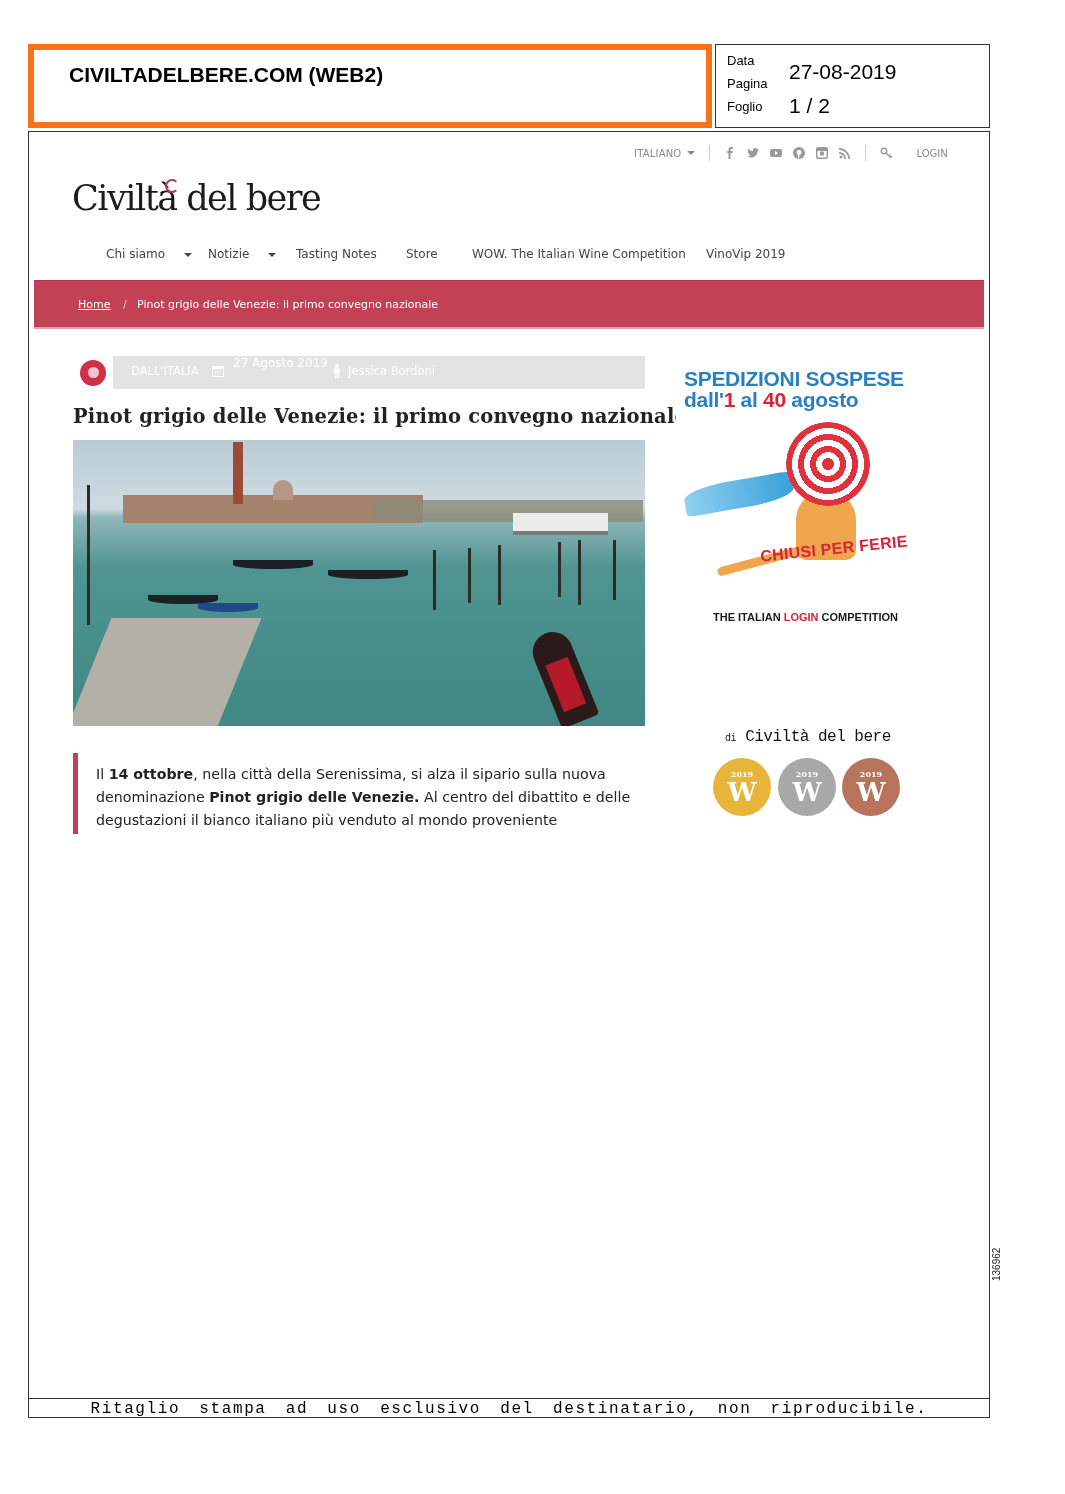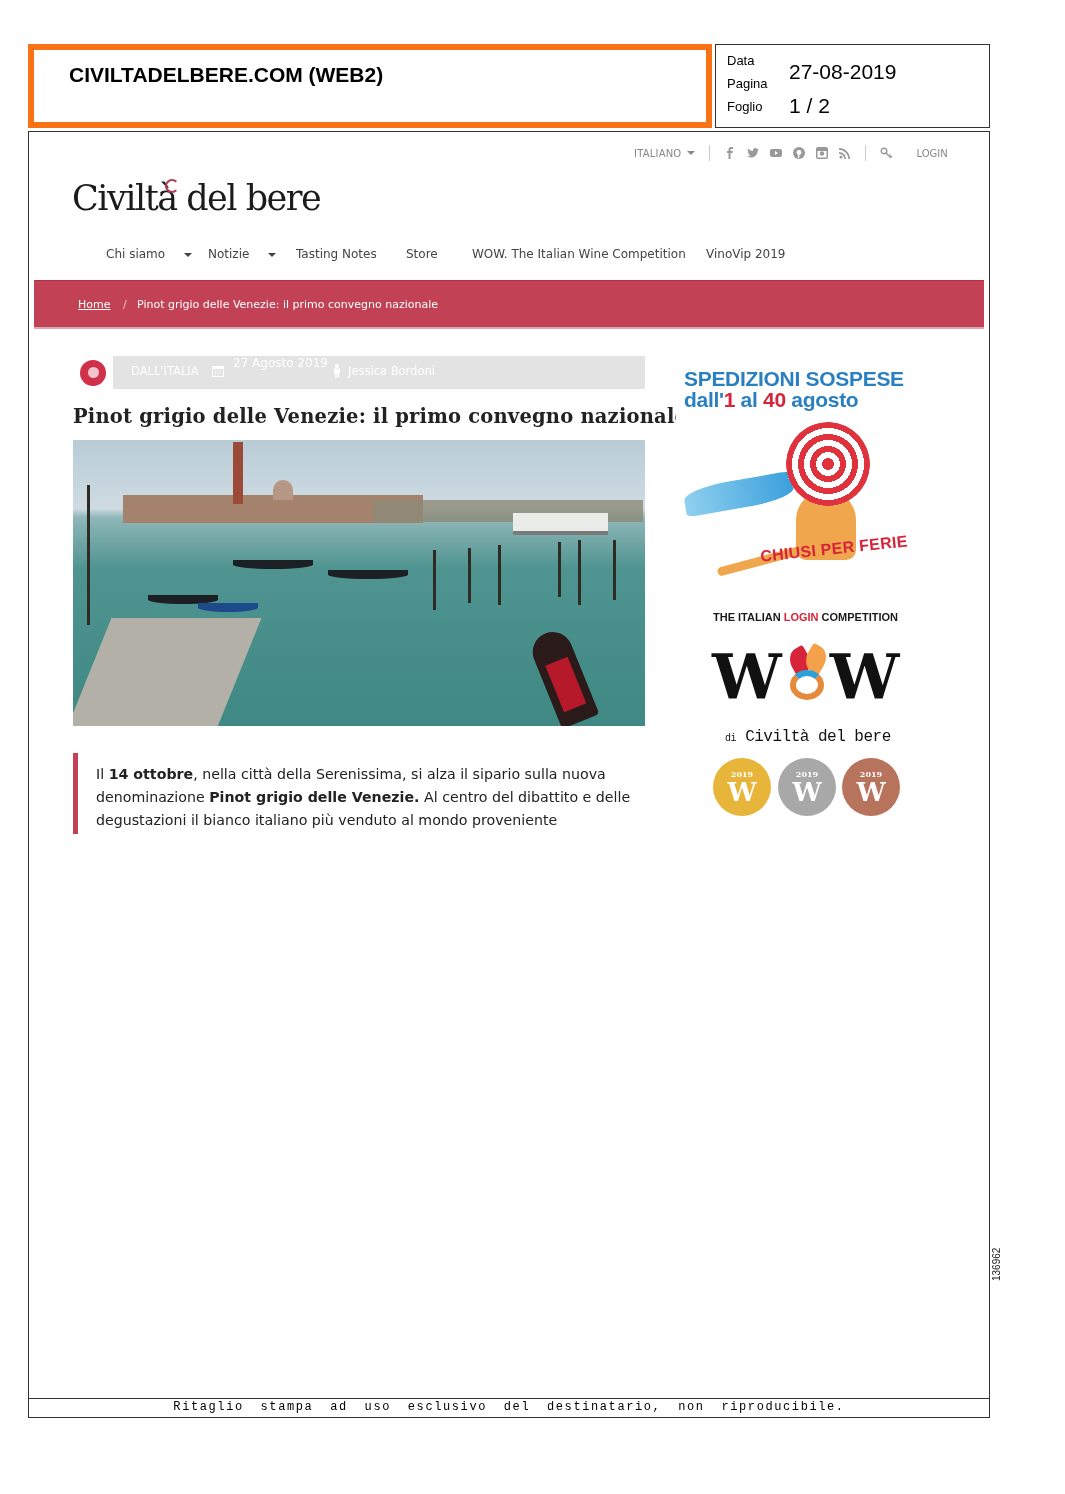--- a/index.html
+++ b/index.html
@@ -7,21 +7,21 @@
   body { position: relative; font-family: "DejaVu Sans", sans-serif; color: #222; }
 
   .hdr-left { position: absolute; left: 28px; top: 44px; width: 684px; height: 84px; border: 6px solid #f97316; }
   .hdr-left .src { position: absolute; left: 35px; top: 13px; font-family: "Liberation Sans", sans-serif; font-weight: bold; font-size: 21px; color: #000; }
   .hdr-right { position: absolute; left: 715px; top: 44px; width: 275px; height: 84px; border: 1px solid #333; font-family: "Liberation Sans", sans-serif; color: #000; }
   .hdr-right .lbl { position: absolute; left: 11px; font-size: 13px; }
   .hdr-right .val { position: absolute; left: 73px; font-size: 21px; }
 
   .page-frame { position: absolute; left: 28px; top: 131px; width: 962px; height: 1287px; border: 1px solid #333; }
   .footer-line { position: absolute; left: 28px; top: 1398px; width: 962px; height: 1px; background: #333; }
-  .footer-note { position: absolute; left: 28px; top: 1400px; width: 962px; text-align: center; font-family: "Liberation Mono", monospace; font-size: 12px; letter-spacing: 1.6px; word-spacing: 8px; color: #000; }
+  .footer-note { position: absolute; left: 28px; top: 1400px; width: 962px; text-align: center; font-family: "Liberation Mono", monospace; font-size: 16px; letter-spacing: 1.6px; word-spacing: 8px; color: #000; }
   .side-code-wrap { position: absolute; left: 991px; top: 1245px; width: 14px; height: 40px; }
   .side-code-wrap span { display: block; position: absolute; left: 0; top: 36px; transform: rotate(-90deg); transform-origin: left top; font-family: "Liberation Sans", sans-serif; font-size: 10px; white-space: nowrap; }
 
   
   .topbar { position: absolute; top: 144px; left: 634px; height: 18px; display: flex; align-items: center; font-size: 10px; color: #888; }
   .topbar .lang { display: flex; align-items: center; gap: 6px; font-family: "DejaVu Sans", sans-serif; letter-spacing: 0.2px; }
   .caret { display: inline-block; width: 0; height: 0; border-left: 4px solid transparent; border-right: 4px solid transparent; border-top: 4px solid #888; }
   .vsep { width: 1px; height: 16px; background: #ccc; margin: 0 14px; }
   .social { display: flex; align-items: center; gap: 11px; }
   .social svg { width: 12px; height: 12px; fill: #999; display: block; }
@@ -244,27 +244,20 @@
   <div class="l2"><span>dall'</span><span class="red">1</span><span> al </span><span class="red">40</span><span> agosto</span></div>
   <div class="scarf"></div>
   <div class="body"></div>
   <div class="arm"></div>
   <div class="hat"></div>
   <div class="l3">CHIUSI PER FERIE</div>
 </div>
 
 <div class="ad2">
   <div class="t1"><span>THE ITALIAN </span><span class="red">LOGIN</span><span> COMPETITION</span></div>
-  <div class="wow">
-    <span>W</span><span class="o">
-      <i style="left:6px;top:4px;width:20px;height:26px;background:#d8243a;transform:rotate(-30deg);border-radius:60% 10%;"></i>
-      <i style="left:22px;top:2px;width:20px;height:26px;background:#f4a14a;transform:rotate(30deg);border-radius:10% 60%;"></i>
-      <i style="left:6px;top:26px;width:34px;height:30px;border:6px solid #e58a3a;border-top-color:#2ea0d8;background:transparent;"></i>
-    </span><span>W</span>
-  </div>
   <div class="sub"><small>di</small> <span>Civiltà del bere</span></div>
   <div class="medal" style="left:37px;background:#e7b53a;">
       <span class="yr">2019</span>
       <span class="w">W</span>
     </div>
   <div class="medal" style="left:102px;background:#a8a8a8;">
       <span class="yr">2019</span>
       <span class="w">W</span>
     </div>
   <div class="medal" style="left:166px;background:#b8735c;">

